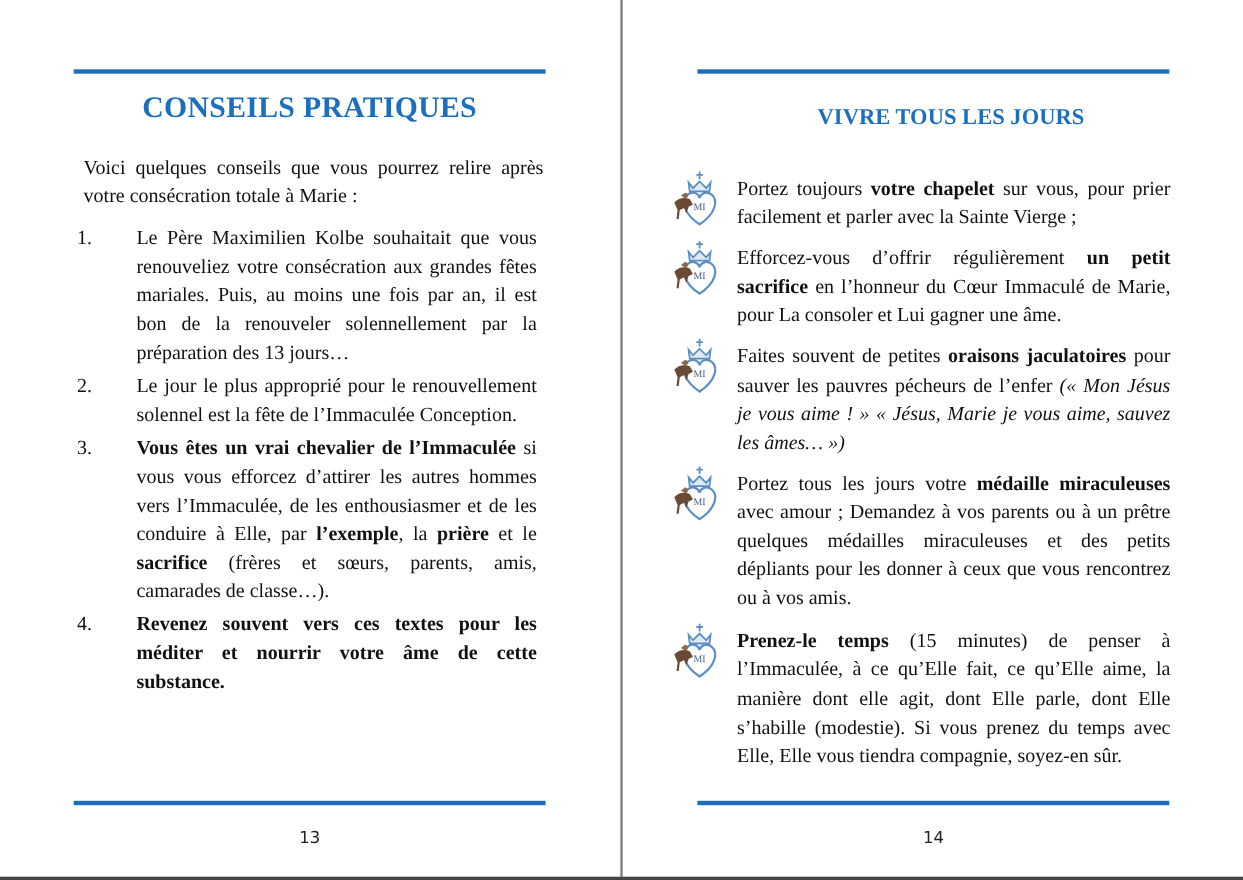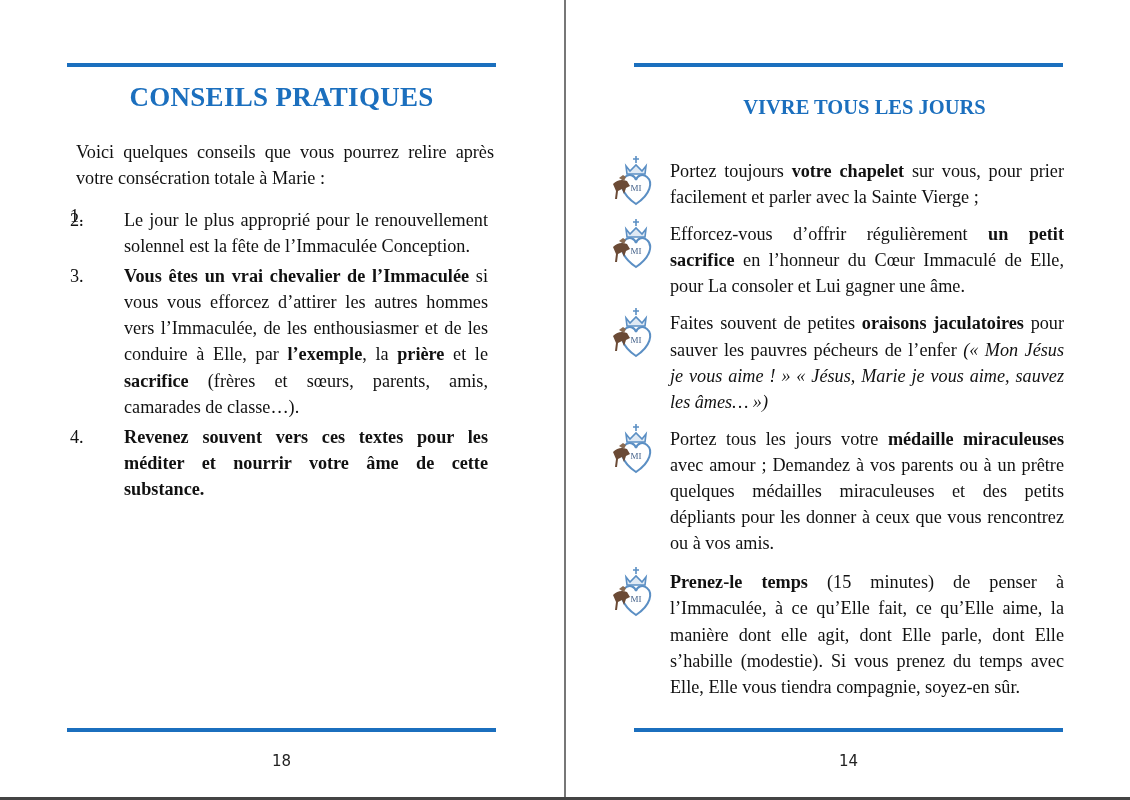--- a/index.html
+++ b/index.html
@@ -43,36 +43,37 @@
 <div class="spine"></div>
 <div class="bottom-edge"></div>
 
 <section class="page left">
   <div class="rule top"></div>
   <h1 class="title" style="margin:0">CONSEILS PRATIQUES</h1>
   <p class="intro body-text" style="margin:0">Voici quelques conseils que vous pourrez relire après votre consécration totale à Marie :</p>
   <ol class="numlist body-text">
     <li>
       <span class="num">1.</span>
+      <span><span>Le Père Maximilien Kolbe souhaitait que vous renouveliez votre consécration aux grandes fêtes mariales. Puis, au moins une fois par an, il est bon de la renouveler solennellement par la préparation des 13 jours…</span></span>
     </li>
     <li>
       <span class="num">2.</span>
       <span><span>Le jour le plus approprié pour le renouvellement solennel est la fête de l’Immaculée Conception.</span></span>
     </li>
     <li>
       <span class="num">3.</span>
       <span><span class="bold">Vous êtes un vrai chevalier de l’Immaculée</span><span> si vous vous efforcez d’attirer les autres hommes vers l’Immaculée, de les enthousiasmer et de les conduire à Elle, par </span><span class="bold">l’exemple</span><span>, la </span><span class="bold">prière</span><span> et le </span><span class="bold">sacrifice</span><span> (frères et sœurs, parents, amis, camarades de classe…).</span></span>
     </li>
     <li>
       <span class="num">4.</span>
       <span><span class="bold">Revenez souvent vers ces textes pour les méditer et nourrir votre âme de cette substance.</span></span>
     </li>
   </ol>
   <div class="rule bottom"></div>
-  <div class="pagenum">18</div>
+  <div class="pagenum">13</div>
 </section>
 
 <section class="page right">
   <div class="rule top"></div>
   <h1 class="title" style="margin:16px">
     <div>VIVRE TOUS LES JOURS</div>
   </h1>
   <div class="rule bottom"></div>
   <div class="pagenum">14</div>
 </section>
@@ -99,21 +100,21 @@
     <path d="M27 2 v7 M24 5 h6"></path>
     <path d="M17 12 l4 5 l6 -6 l6 6 l4 -5 l-1 8 h-18 z" fill="#dfe9f4"></path>
     <path d="M27 50 C 12 40, 10 28, 16 23 C 21 19, 26 22, 27 26 C 28 22, 33 19, 38 23 C 44 28, 42 40, 27 50 z" stroke-width="2"></path>
   </g>
   <text x="27" y="37" font-family="Liberation Serif, serif" font-size="9" fill="#44628a" text-anchor="middle">MI</text>
   <g fill="#6b4a35">
     <path d="M4 30 q6 -6 14 -3 l3 5 l-4 2 l-2 6 l-2 -5 l-4 2 l-1 8 l-2 0 l1 -8 z"></path>
     <path d="M10 24 l4 -3 l3 2 l-2 4 z" fill="#8a6b52"></path>
   </g>
 </svg></span>
-    <span class="txt"><span>Efforcez-vous d’offrir régulièrement </span><span class="bold">un petit sacrifice</span><span> en l’honneur du Cœur Immaculé de Elle, pour La consoler et Lui gagner une âme.</span></span>
+    <span class="txt"><span>Efforcez-vous d’offrir régulièrement </span><span class="bold">un petit sacrifice</span><span> en l’honneur du Cœur Immaculé de Marie, pour La consoler et Lui gagner une âme.</span></span>
   </li>
   <li class="item-2">
     <span class="emblem"><svg viewBox="0 0 46 54" width="46" height="54" xmlns="http://www.w3.org/2000/svg">
   <g fill="none" stroke="#5b8fc4" stroke-width="1.6">
     <path d="M27 2 v7 M24 5 h6"></path>
     <path d="M17 12 l4 5 l6 -6 l6 6 l4 -5 l-1 8 h-18 z" fill="#dfe9f4"></path>
     <path d="M27 50 C 12 40, 10 28, 16 23 C 21 19, 26 22, 27 26 C 28 22, 33 19, 38 23 C 44 28, 42 40, 27 50 z" stroke-width="2"></path>
   </g>
   <text x="27" y="37" font-family="Liberation Serif, serif" font-size="9" fill="#44628a" text-anchor="middle">MI</text>
   <g fill="#6b4a35">

